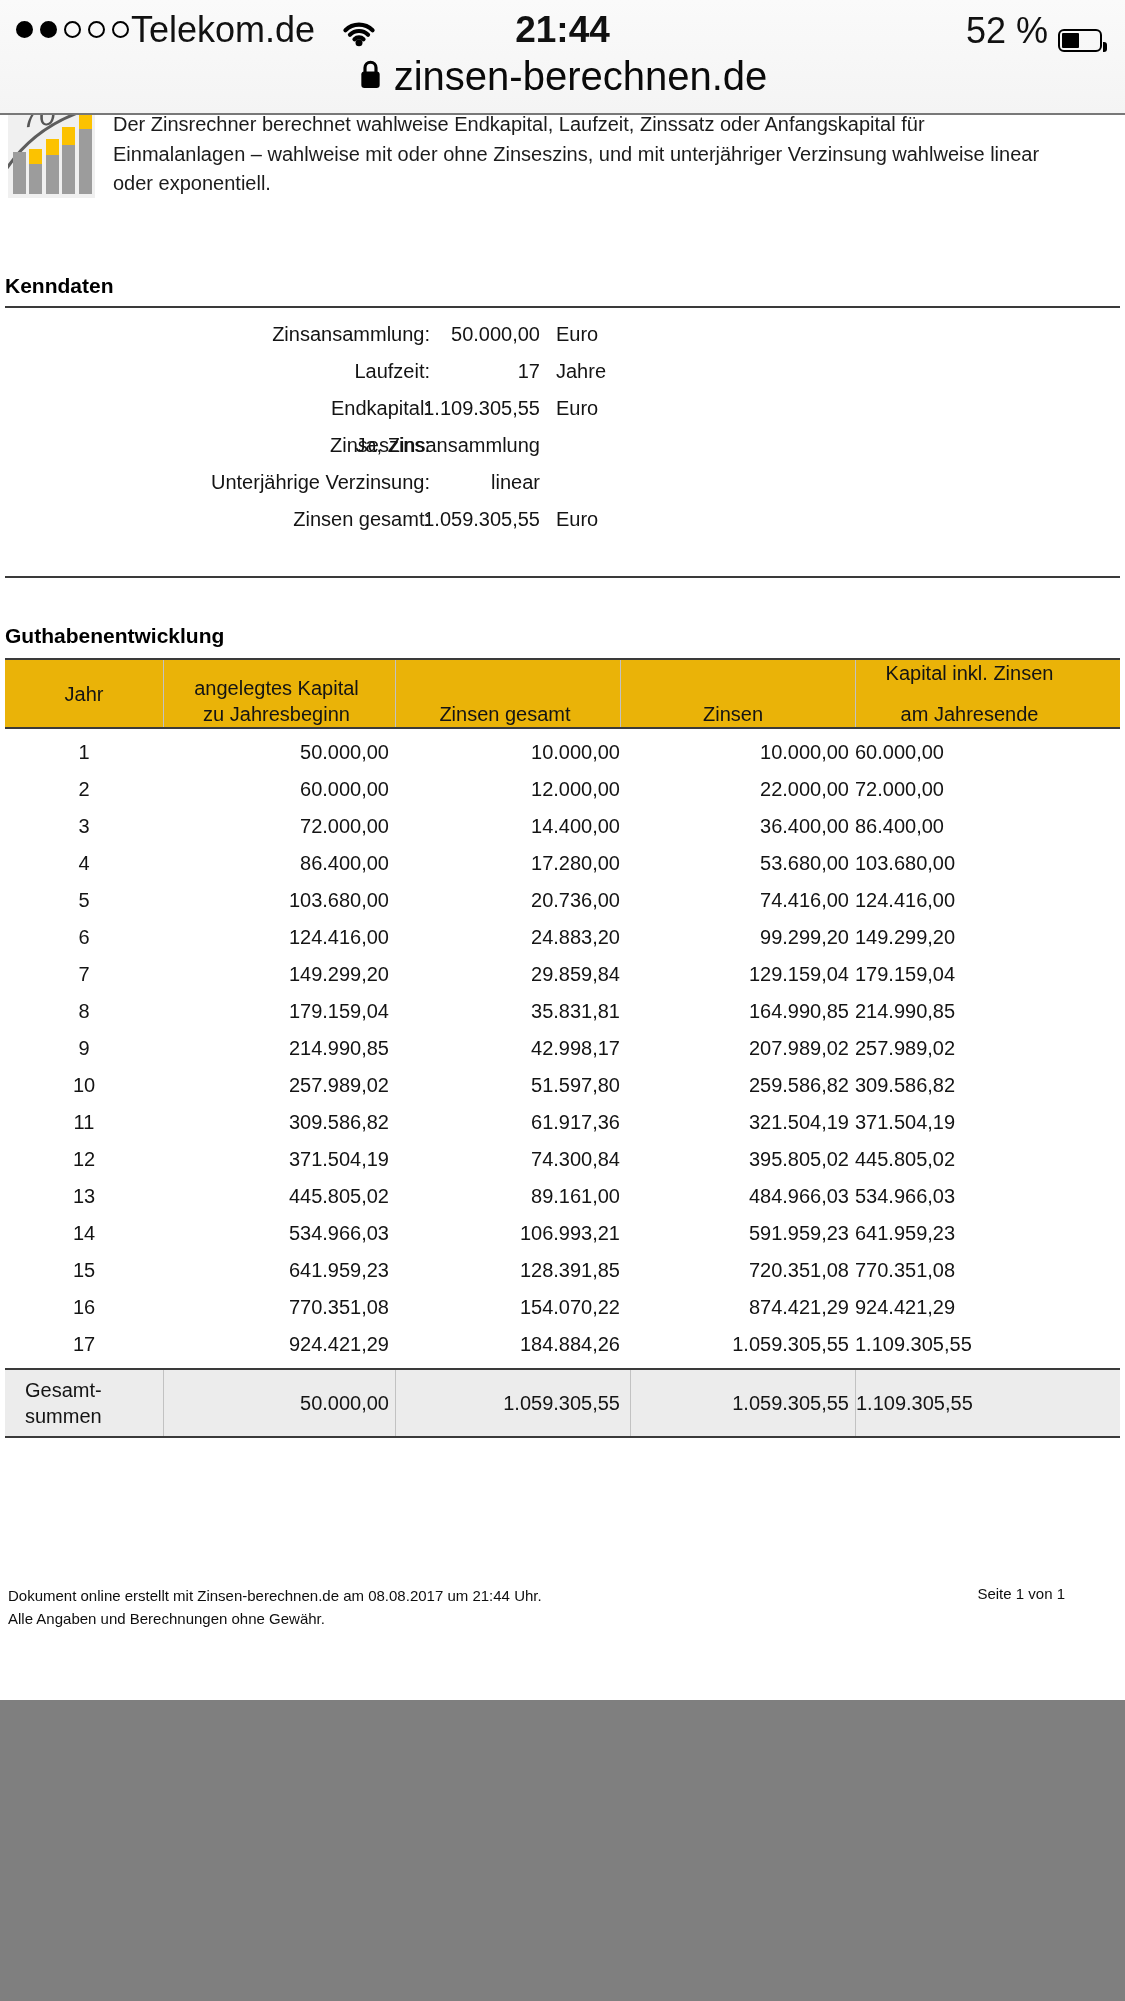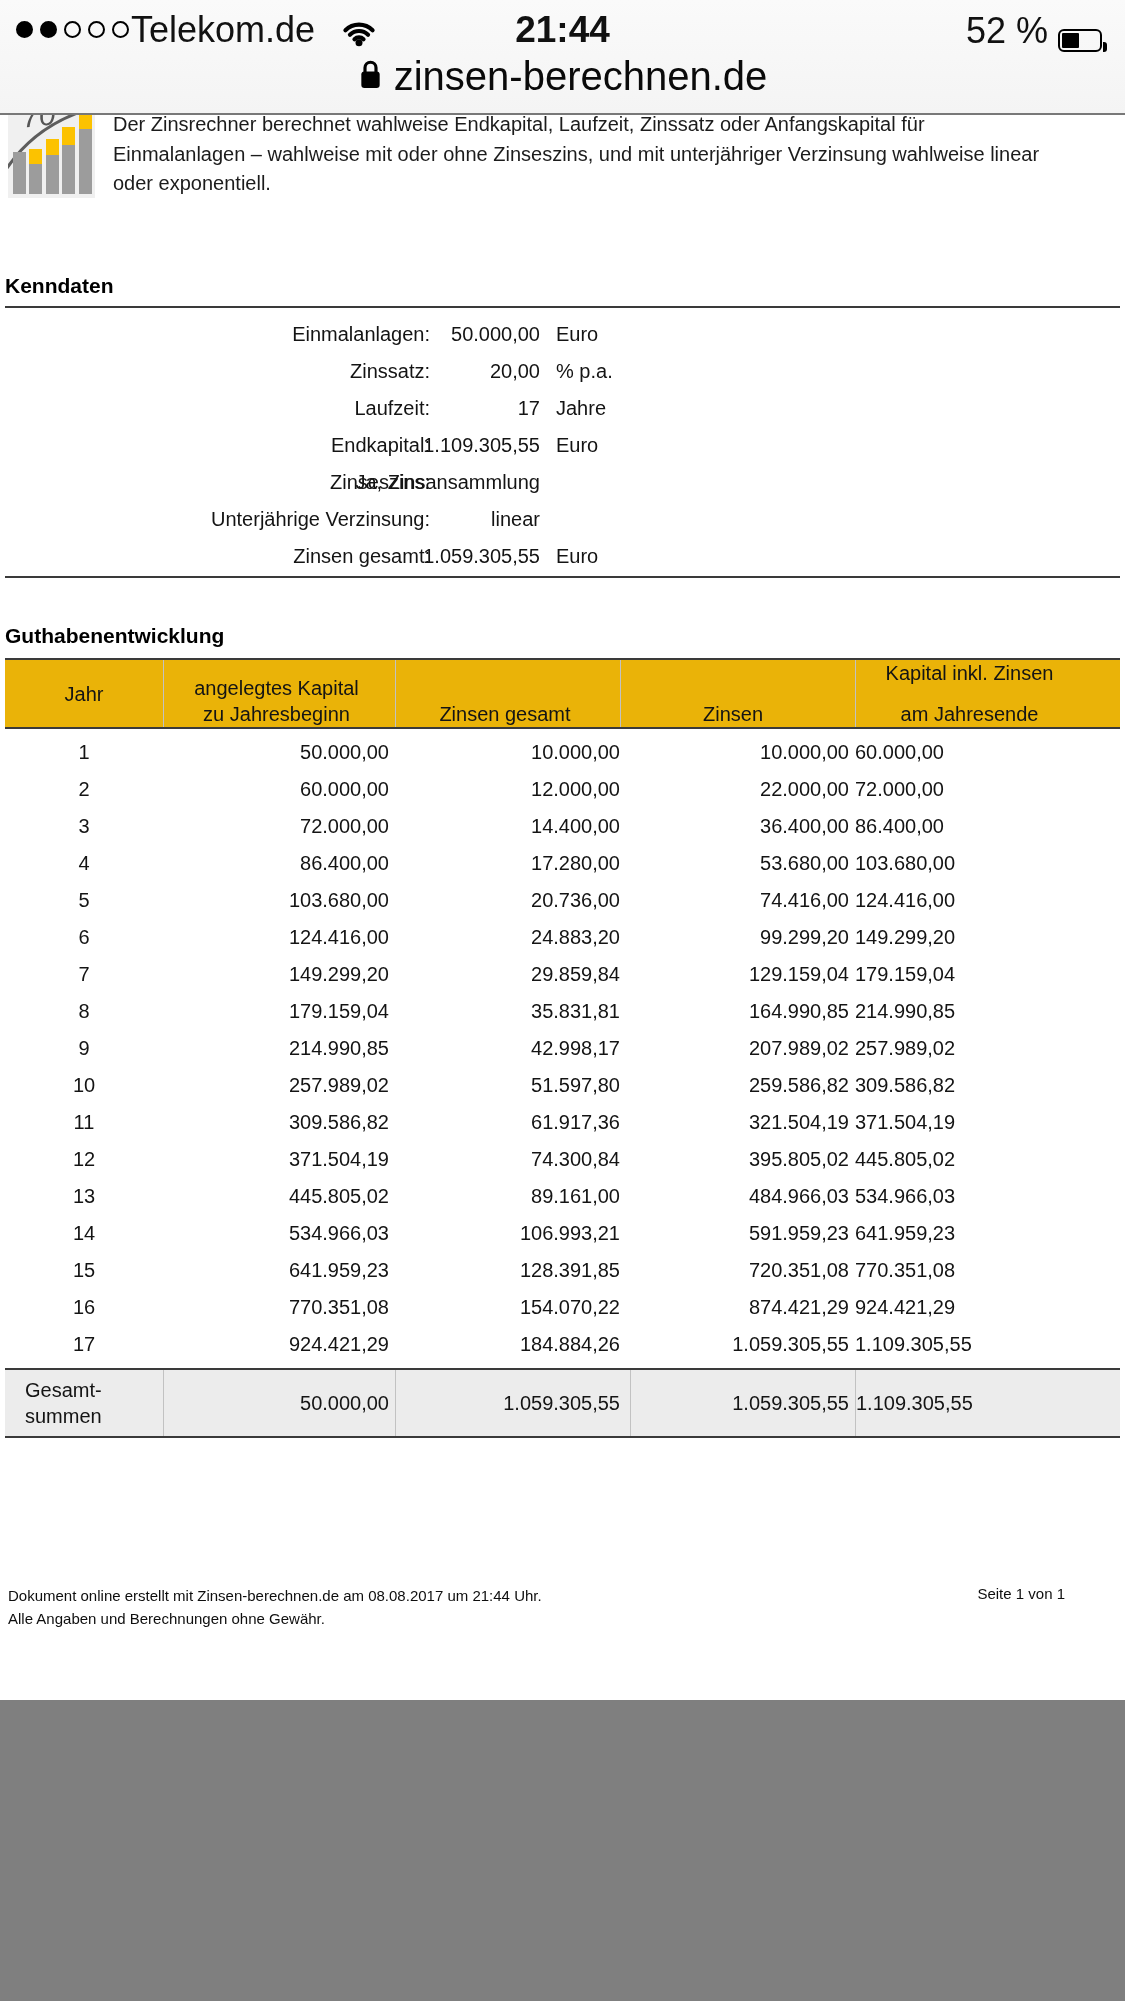--- a/index.html
+++ b/index.html
@@ -144,28 +144,23 @@
   <div class="intro" id="intro">
       <div>Der Zinsrechner berechnet wahlweise Endkapital, Laufzeit, Zinssatz oder Anfangskapital für</div>
       <div>Einmalanlagen – wahlweise mit oder ohne Zinseszins, und mit unterjähriger Verzinsung wahlweise linear</div>
       <div>oder exponentiell.</div>
     </div>
 
   <div class="sec-title" id="kenndaten-title">Kenndaten</div>
   <div class="rule" id="rule-kv-top"></div>
   <div class="kv" id="kv">
       <div class="kv-row">
-        <span class="kv-label">Einmalanlagen:</span>
+        <span class="kv-label">Zinsansammlung:</span>
         <span class="kv-value">50.000,00</span>
         <span class="kv-unit">Euro</span>
-      </div>
-      <div class="kv-row">
-        <span class="kv-label">Zinssatz:</span>
-        <span class="kv-value">20,00</span>
-        <span class="kv-unit">% p.a.</span>
       </div>
       <div class="kv-row">
         <span class="kv-label">Laufzeit:</span>
         <span class="kv-value">17</span>
         <span class="kv-unit">Jahre</span>
       </div>
       <div class="kv-row">
         <span class="kv-label">Endkapital:</span>
         <span class="kv-value">1.109.305,55</span>
         <span class="kv-unit">Euro</span>

